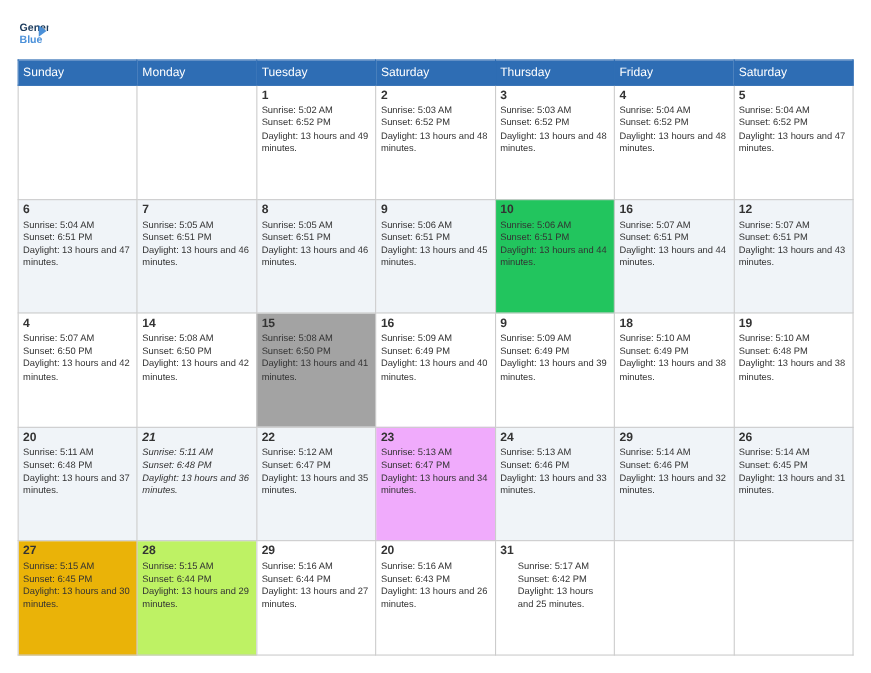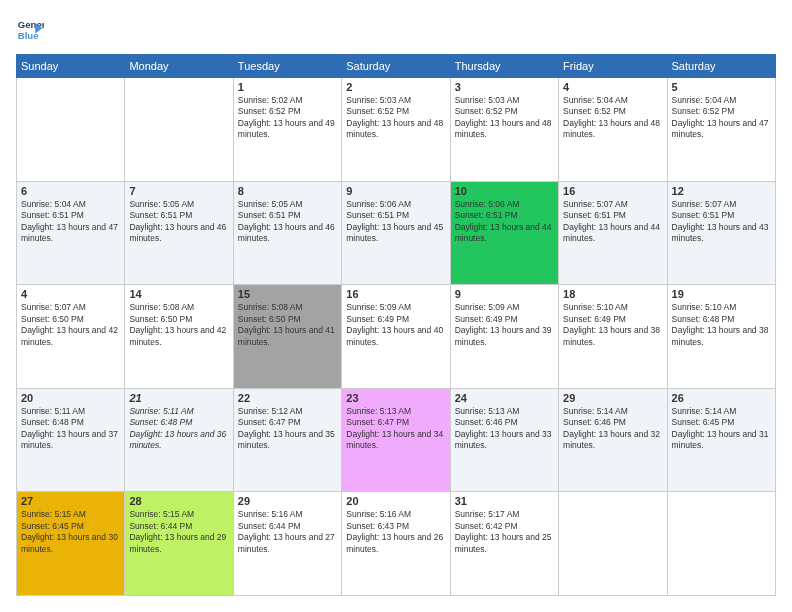--- a/index.html
+++ b/index.html
@@ -308,21 +308,21 @@
 Daylight: 13 hours and 27 minutes.</div>
           </td>
           <td style="background: rgb(255, 255, 255);">
             <span class="day-num">20</span>
             <div class="day-detail" style="white-space: pre-line;">Sunrise: 5:16 AM
 Sunset: 6:43 PM
 Daylight: 13 hours and 26 minutes.</div>
           </td>
           <td style="background: rgb(255, 255, 255);">
             <span class="day-num">31</span>
-            <div class="day-detail" style="white-space: pre-line;">Sunrise: 5:17 AM
+            <div class="day-detail" style="white-space: pre-line; margin-left: 16px;">Sunrise: 5:17 AM
 Sunset: 6:42 PM
 Daylight: 13 hours and 25 minutes.</div>
           </td>
           <td class="empty"></td>
           <td class="empty"></td>
         </tr>
       </tbody>
   </table>
 </div>
 

